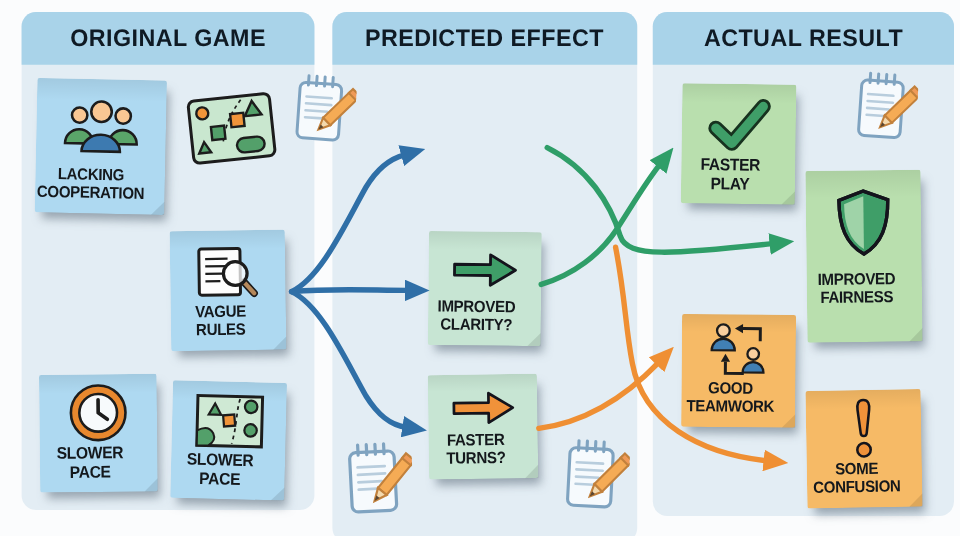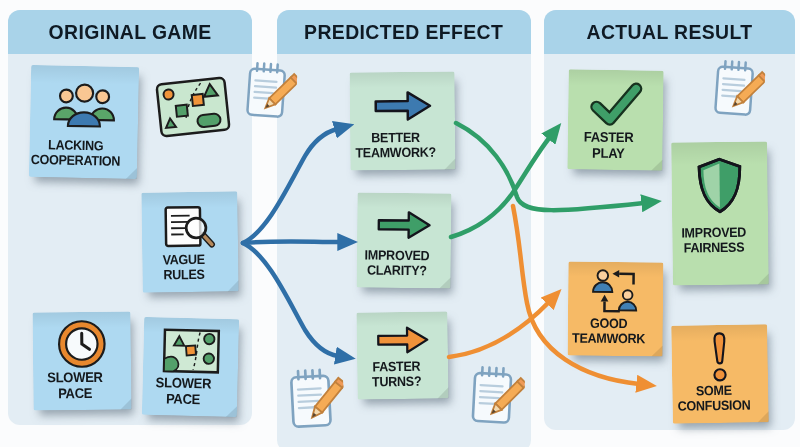--- a/index.html
+++ b/index.html
@@ -5,21 +5,21 @@
   html,body{margin:0;padding:0;background:#fbfcfd;}
   .canvas{position:relative;width:800px;height:447px;overflow:hidden;
           font-family:"Liberation Sans",sans-serif;background:#fbfcfd;}
 
   
   .panel{position:absolute;top:10px;background:var(--panel-bg);border-radius:12px;z-index:1;}
   .panel-header{height:44px;background:var(--header-bg);border-radius:12px 12px 0 0;
                 display:flex;align-items:center;justify-content:center;}
   .panel-header span{font-size:20px;font-weight:800;letter-spacing:.4px;color:#0f1a24;
                      transform:scaleX(.97);}
-  #panel-original{left:8px;width:244px;height:415px;text-align:right;}
+  #panel-original{left:18px;width:244px;height:415px;text-align:right;}
   #panel-predicted{left:277px;width:254px;height:442px;}
   #panel-actual{left:544px;width:251px;height:420px;}
 
   
   .note{position:absolute;z-index:4;border-radius:2px;
         box-shadow:4px 7px 8px -2px rgba(90,105,120,.55);
         display:flex;flex-direction:column;align-items:center;justify-content:flex-end;
         padding:8px 3px 9px;box-sizing:border-box;
         background-image:linear-gradient(180deg,rgba(0,0,0,.07),rgba(0,0,0,0) 16%);}
   .note::after{content:'';position:absolute;right:0;bottom:0;width:0;height:0;
@@ -181,31 +181,20 @@
         <circle cx="45" cy="10" r="5" fill="#53a06a" stroke="#1c1c1c" stroke-width="1.8"></circle>
         <circle cx="45" cy="29" r="5" fill="#53a06a" stroke="#1c1c1c" stroke-width="1.8"></circle>
       </svg>
     </div>
     <div class="note-label">
       <div>SLOWER</div>
       <div>PACE</div>
     </div>
   </div>
 
-  <div class="note mint-note" id="note-better">
-    <div class="note-icon">
-      <svg width="62" height="36" viewBox="0 0 64 36">
-        <path d="M4,13 L37,13 L37,4 L60,18 L37,32 L37,23 L4,23 z" fill="#3d7ab0" stroke="#14141c" stroke-width="2.6" stroke-linejoin="round"></path>
-      </svg>
-    </div>
-    <div class="note-label">
-      <div>BETTER</div>
-      <div>TEAMWORK?</div>
-    </div>
-  </div>
 
   <div class="note mint-note" id="note-clarity">
     <div class="note-icon">
       <svg width="58" height="34" viewBox="0 0 64 36">
         <path d="M4,13 L37,13 L37,4 L60,18 L37,32 L37,23 L4,23 z" fill="#3f9e68" stroke="#14141c" stroke-width="2.6" stroke-linejoin="round"></path>
       </svg>
     </div>
     <div class="note-label">
       <div>IMPROVED</div>
       <div>CLARITY?</div>

